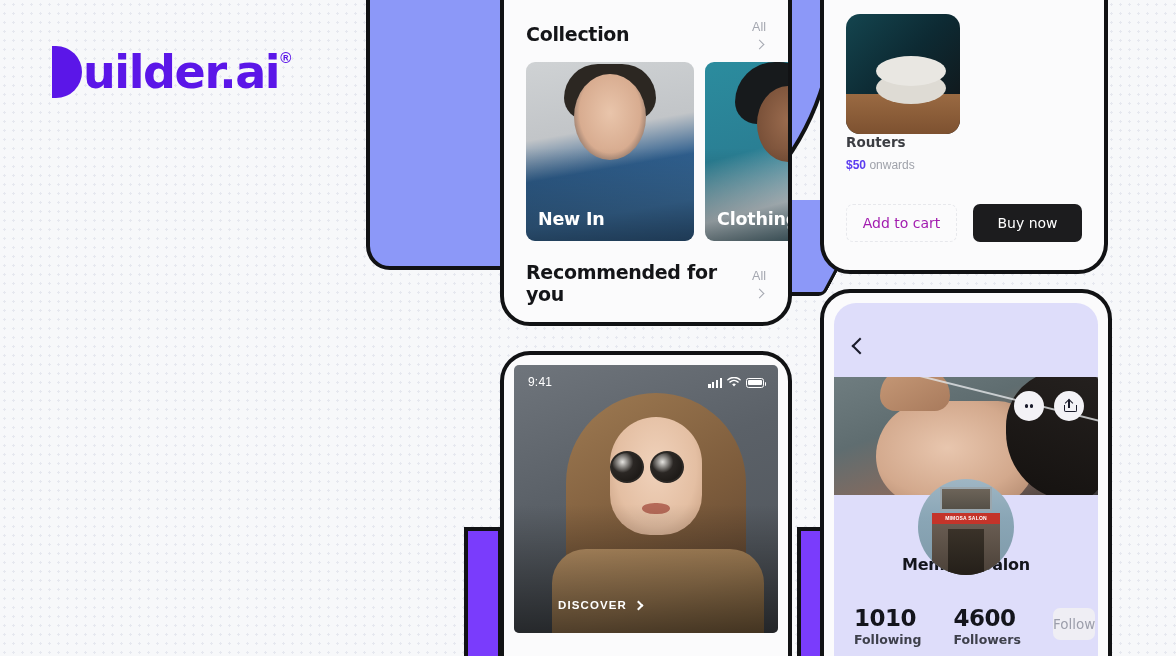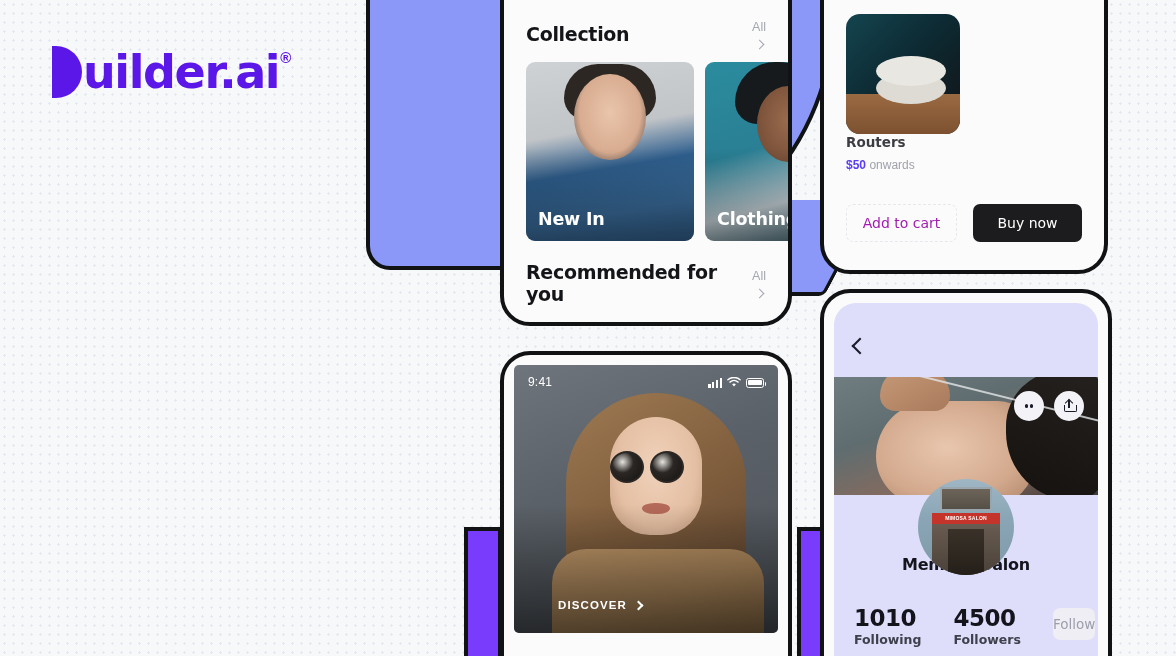--- a/index.html
+++ b/index.html
@@ -762,21 +762,21 @@
       </div>
 
       <div class="prof-name">Memosa Salon</div>
 
       <div class="stats">
         <div class="stat">
           <div class="stat-num">1010</div>
           <div class="stat-lbl">Following</div>
         </div>
         <div class="stat">
-          <div class="stat-num">4500</div>
+          <div class="stat-num">4600</div>
           <div class="stat-lbl">Followers</div>
         </div>
         <div class="follow-btn">Follow</div>
       </div>
 
     </div>
   </div>
 
 </div>
 

